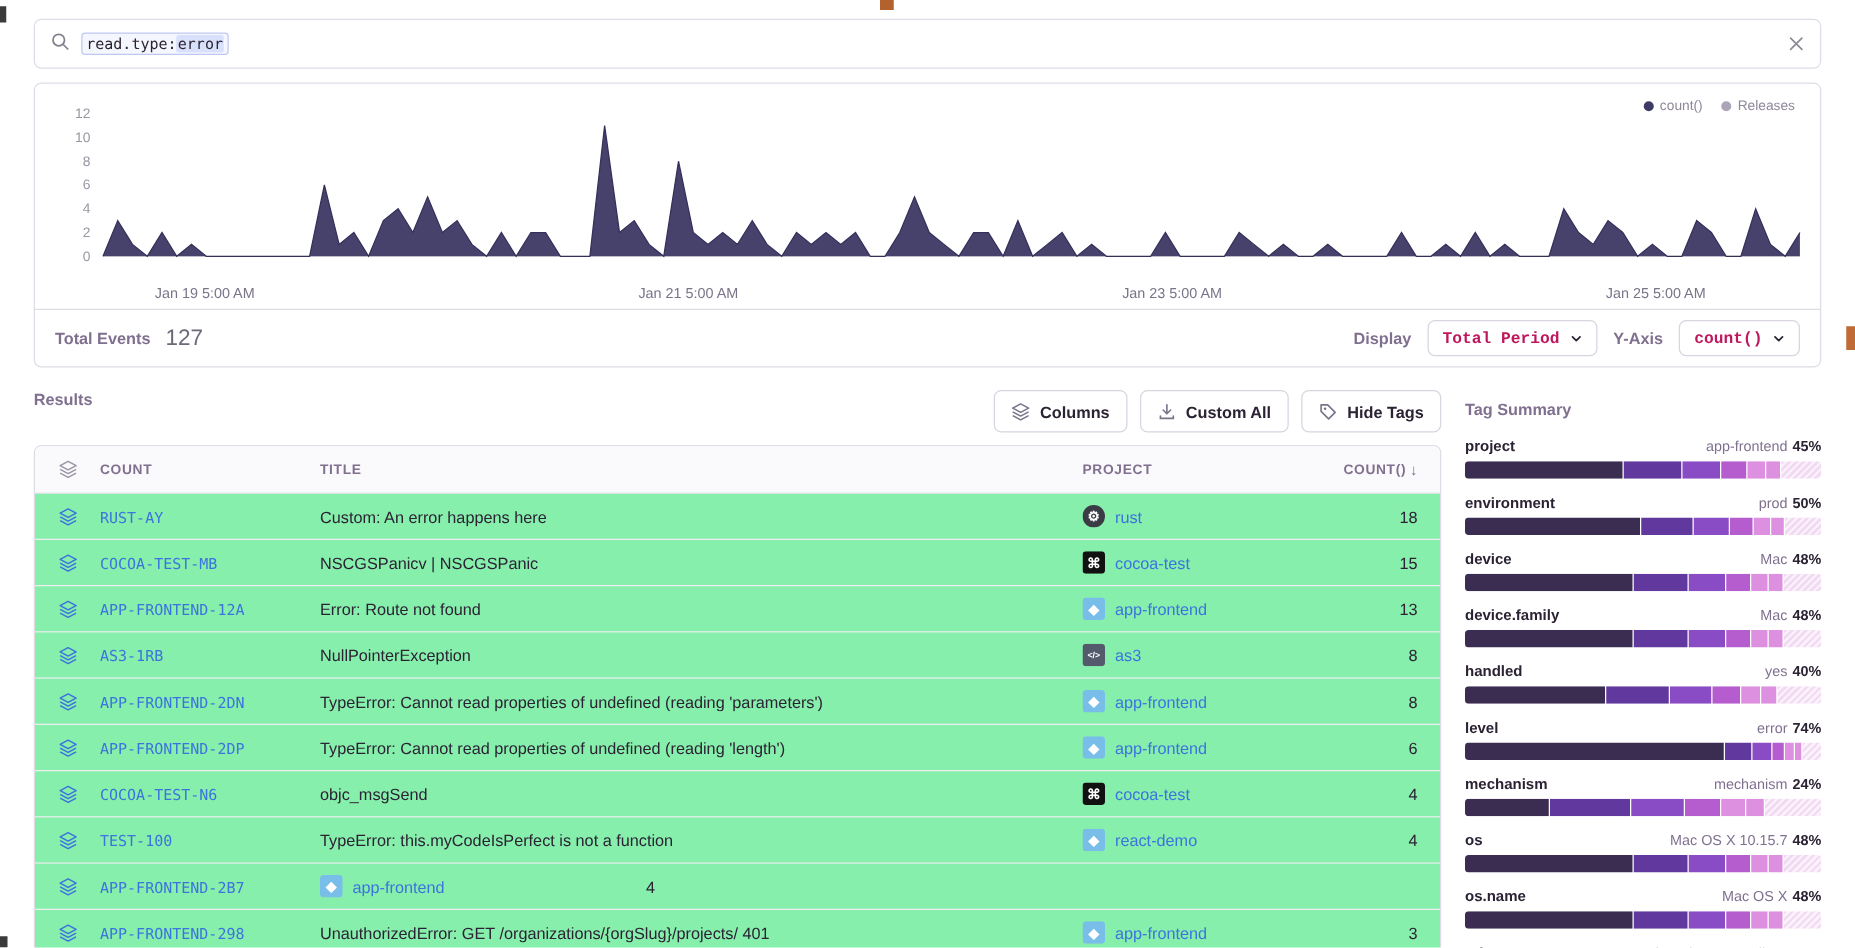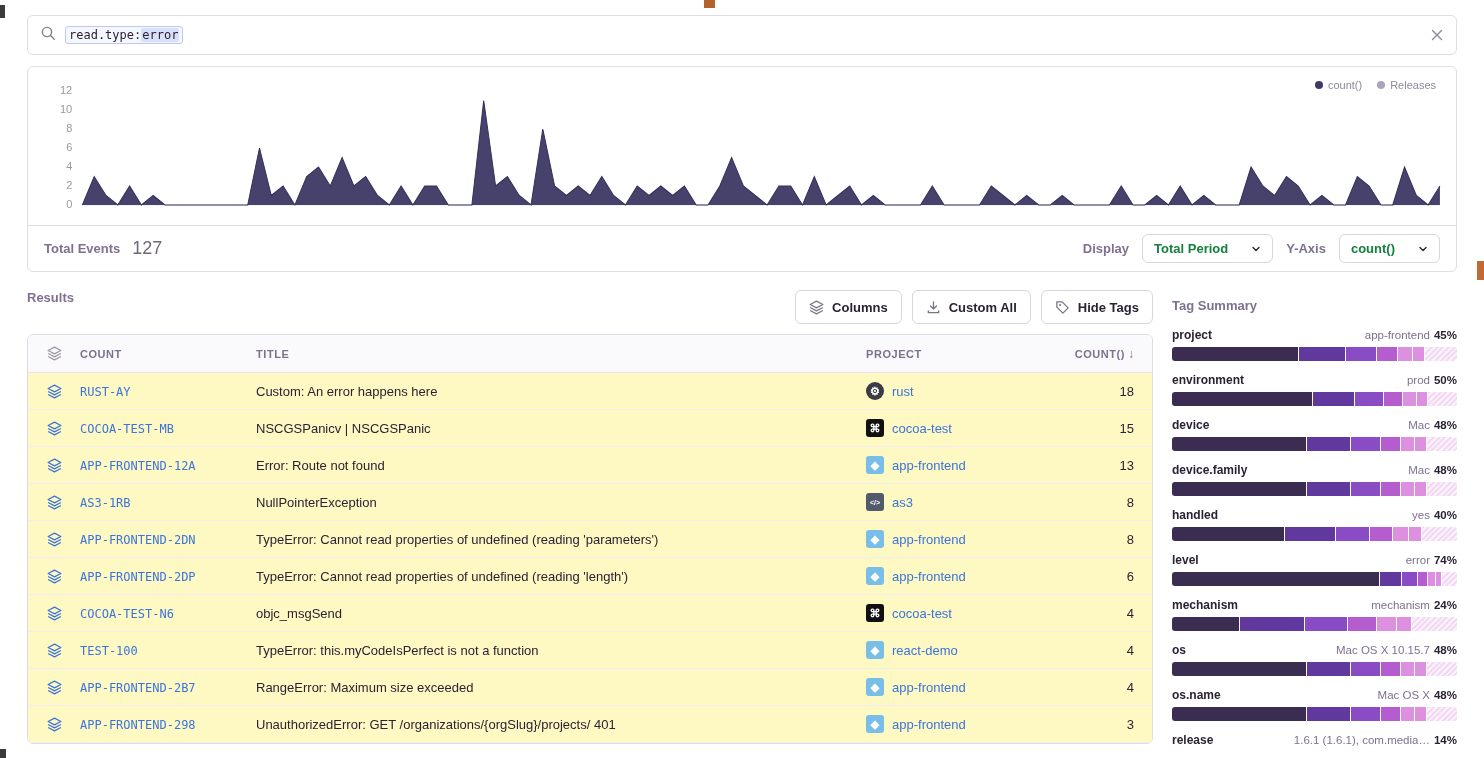--- a/index.html
+++ b/index.html
@@ -31,23 +31,23 @@
   .legend .dot{width:8px;height:8px;border-radius:50%;display:inline-block;margin-right:5px;}
   #chart{display:block;width:100%;height:148px;}
   .x-labels{position:relative;height:22px;font-size:11.5px;color:#7A7489;}
   .x-labels span{position:absolute;top:4px;transform:translateX(-50%);white-space:nowrap;}
   .panel-footer{display:flex;align-items:center;border-top:1px solid #E0DCE5;padding:8px 16px;gap:8px;}
   .total-label{font-weight:bold;color:#80708F;font-size:13px;}
   .total-value{color:#6E6878;font-size:18px;margin-left:4px;}
   .spacer{flex:1;}
   .ctl-label{font-weight:bold;color:#80708F;font-size:13px;margin:0 5px;}
   .dropdown{
-    display:inline-flex;align-items:center;gap:23px;border:1px solid #D9D4DF;border-radius:6px;
-    padding:6px 11px;font-size:13px;font-weight:bold;color:#15803d;background:#fff;
-    font-family:Liberation Sans, sans-serif;cursor:pointer;
+    display:inline-flex;align-items:center;gap:8px;border:1px solid #D9D4DF;border-radius:6px;
+    padding:6px 11px;font-size:13px;font-weight:bold;color:#be185d;background:#fff;
+    font-family:Liberation Mono, monospace;cursor:pointer;
   }
 
   
   .bottom{display:flex;margin-top:18px;align-items:flex-start;}
   .left-col{flex:1;min-width:0;}
   .results-bar{display:flex;margin-bottom:10px;height:34px;}
   .results-title{font-weight:bold;font-size:13px;color:#80708F;}
   .btn-group{margin-left:auto;display:flex;gap:10px;}
   .btn{
     display:inline-flex;align-items:center;gap:8px;border:1px solid #D9D4DF;border-radius:6px;
@@ -55,21 +55,21 @@
     font-family:"Liberation Sans", sans-serif;cursor:pointer;
   }
   .btn svg{color:#7A7489;}
 
   
   .table{border:1px solid #E0DCE5;border-radius:6px;overflow:hidden;background:#fff;}
   .thead{
     display:flex;align-items:center;background:#FAF9FB;border-bottom:1px solid #E7E1EC;
     height:37px;font-size:11px;font-weight:bold;color:#80708F;letter-spacing:.05em;
   }
-  .trow{display:flex;align-items:center;height:36px;border-bottom:1px solid #F1EDF3;font-size:13px;background:#fef9c3;}
+  .trow{display:flex;align-items:center;height:36px;border-bottom:1px solid #F1EDF3;font-size:13px;background:#86efac;}
   .c-icon{width:52px;display:flex;justify-content:center;align-items:center;flex:none;}
   .c-issue{width:176px;flex:none;overflow:hidden;white-space:nowrap;}
   .c-title{flex:1;min-width:0;padding-right:12px;overflow:hidden;white-space:nowrap;text-overflow:ellipsis;}
   .c-project{width:198px;flex:none;display:flex;align-items:center;gap:8px;overflow:hidden;white-space:nowrap;}
   .c-count{width:70px;flex:none;text-align:right;padding-right:18px;}
   .th-count{display:flex;justify-content:flex-end;align-items:center;gap:3px;}
   .sort-arrow{font-size:12px;color:#80708F;letter-spacing:0;}
   .issue-link{color:#3C74DD;font-family:"DejaVu Sans Mono", monospace;font-size:12px;cursor:pointer;}
   .project-link{color:#3C74DD;cursor:pointer;overflow:hidden;text-overflow:ellipsis;}
   .platform-icon{width:18px;height:18px;border-radius:3px;display:flex;align-items:center;justify-content:center;color:#fff;font-size:11px;flex:none;font-weight:bold;}
@@ -139,20 +139,26 @@
           <path d="M46.0 128.0 L57.7 99.5 L69.4 118.5 L81.1 128.0 L92.8 109.0 L104.5 128.0 L116.2 118.5 L127.9 128.0 L139.6 128.0 L151.3 128.0 L163.0 128.0 L174.7 128.0 L186.5 128.0 L198.2 128.0 L209.9 128.0 L221.6 71.0 L233.3 118.5 L245.0 109.0 L256.7 128.0 L268.4 99.5 L280.1 90.0 L291.8 109.0 L303.5 80.5 L315.2 109.0 L326.9 99.5 L338.6 118.5 L350.3 128.0 L362.0 109.0 L373.7 128.0 L385.4 109.0 L397.1 109.0 L408.8 128.0 L420.5 128.0 L432.2 128.0 L443.9 23.5 L455.7 109.0 L467.4 99.5 L479.1 118.5 L490.8 128.0 L502.5 52.0 L514.2 109.0 L525.9 118.5 L537.6 109.0 L549.3 118.5 L561.0 99.5 L572.7 118.5 L584.4 128.0 L596.1 109.0 L607.8 118.5 L619.5 109.0 L631.2 118.5 L642.9 109.0 L654.6 128.0 L666.3 128.0 L678.0 109.0 L689.7 80.5 L701.4 109.0 L713.1 118.5 L724.9 128.0 L736.6 109.0 L748.3 109.0 L760.0 128.0 L771.7 99.5 L783.4 128.0 L795.1 118.5 L806.8 109.0 L818.5 128.0 L830.2 118.5 L841.9 128.0 L853.6 128.0 L865.3 128.0 L877.0 128.0 L888.7 109.0 L900.4 128.0 L912.1 128.0 L923.8 128.0 L935.5 128.0 L947.2 109.0 L958.9 118.5 L970.6 128.0 L982.3 118.5 L994.1 128.0 L1005.8 128.0 L1017.5 118.5 L1029.2 128.0 L1040.9 128.0 L1052.6 128.0 L1064.3 128.0 L1076.0 109.0 L1087.7 128.0 L1099.4 128.0 L1111.1 118.5 L1122.8 128.0 L1134.5 109.0 L1146.2 128.0 L1157.9 118.5 L1169.6 128.0 L1181.3 128.0 L1193.0 128.0 L1204.7 90.0 L1216.4 109.0 L1228.1 118.5 L1239.8 99.5 L1251.5 109.0 L1263.3 128.0 L1275.0 118.5 L1286.7 128.0 L1298.4 128.0 L1310.1 99.5 L1321.8 109.0 L1333.5 128.0 L1345.2 128.0 L1356.9 90.0 L1368.6 118.5 L1380.3 128.0 L1392.0 109.0 L 1392 128 L 46 128 Z" fill="#3E3A66" fill-opacity="0.96"></path>
           <path d="M46.0 128.0 L57.7 99.5 L69.4 118.5 L81.1 128.0 L92.8 109.0 L104.5 128.0 L116.2 118.5 L127.9 128.0 L139.6 128.0 L151.3 128.0 L163.0 128.0 L174.7 128.0 L186.5 128.0 L198.2 128.0 L209.9 128.0 L221.6 71.0 L233.3 118.5 L245.0 109.0 L256.7 128.0 L268.4 99.5 L280.1 90.0 L291.8 109.0 L303.5 80.5 L315.2 109.0 L326.9 99.5 L338.6 118.5 L350.3 128.0 L362.0 109.0 L373.7 128.0 L385.4 109.0 L397.1 109.0 L408.8 128.0 L420.5 128.0 L432.2 128.0 L443.9 23.5 L455.7 109.0 L467.4 99.5 L479.1 118.5 L490.8 128.0 L502.5 52.0 L514.2 109.0 L525.9 118.5 L537.6 109.0 L549.3 118.5 L561.0 99.5 L572.7 118.5 L584.4 128.0 L596.1 109.0 L607.8 118.5 L619.5 109.0 L631.2 118.5 L642.9 109.0 L654.6 128.0 L666.3 128.0 L678.0 109.0 L689.7 80.5 L701.4 109.0 L713.1 118.5 L724.9 128.0 L736.6 109.0 L748.3 109.0 L760.0 128.0 L771.7 99.5 L783.4 128.0 L795.1 118.5 L806.8 109.0 L818.5 128.0 L830.2 118.5 L841.9 128.0 L853.6 128.0 L865.3 128.0 L877.0 128.0 L888.7 109.0 L900.4 128.0 L912.1 128.0 L923.8 128.0 L935.5 128.0 L947.2 109.0 L958.9 118.5 L970.6 128.0 L982.3 118.5 L994.1 128.0 L1005.8 128.0 L1017.5 118.5 L1029.2 128.0 L1040.9 128.0 L1052.6 128.0 L1064.3 128.0 L1076.0 109.0 L1087.7 128.0 L1099.4 128.0 L1111.1 118.5 L1122.8 128.0 L1134.5 109.0 L1146.2 128.0 L1157.9 118.5 L1169.6 128.0 L1181.3 128.0 L1193.0 128.0 L1204.7 90.0 L1216.4 109.0 L1228.1 118.5 L1239.8 99.5 L1251.5 109.0 L1263.3 128.0 L1275.0 118.5 L1286.7 128.0 L1298.4 128.0 L1310.1 99.5 L1321.8 109.0 L1333.5 128.0 L1345.2 128.0 L1356.9 90.0 L1368.6 118.5 L1380.3 128.0 L1392.0 109.0" fill="none" stroke="#34305A" stroke-width="1"></path>
           <text x="36" y="17.5" text-anchor="end" font-size="11" fill="#9C96A3" font-family="Liberation Sans, sans-serif">12</text>
           <text x="36" y="36.5" text-anchor="end" font-size="11" fill="#9C96A3" font-family="Liberation Sans, sans-serif">10</text>
           <text x="36" y="55.5" text-anchor="end" font-size="11" fill="#9C96A3" font-family="Liberation Sans, sans-serif">8</text>
           <text x="36" y="74.5" text-anchor="end" font-size="11" fill="#9C96A3" font-family="Liberation Sans, sans-serif">6</text>
           <text x="36" y="93.5" text-anchor="end" font-size="11" fill="#9C96A3" font-family="Liberation Sans, sans-serif">4</text>
           <text x="36" y="112.5" text-anchor="end" font-size="11" fill="#9C96A3" font-family="Liberation Sans, sans-serif">2</text>
           <text x="36" y="131.5" text-anchor="end" font-size="11" fill="#9C96A3" font-family="Liberation Sans, sans-serif">0</text>
         </svg>
+      <div class="x-labels" id="xlabels">
+          <span style="left: 9.05%;">Jan 19 5:00 AM</span>
+          <span style="left: 36.45%;">Jan 21 5:00 AM</span>
+          <span style="left: 63.86%;">Jan 23 5:00 AM</span>
+          <span style="left: 91.26%;">Jan 25 5:00 AM</span>
+        </div>
     </div>
     <div class="panel-footer">
       <span class="total-label">Total Events</span>
       <span class="total-value">127</span>
       <span class="spacer"></span>
       <span class="ctl-label">Display</span>
       <button class="dropdown">
         <span>Total Period</span>
         <svg width="10" height="10" viewBox="0 0 10 10">
             <path d="M2 3.5 L5 6.5 L8 3.5" fill="none" stroke="#2B2233" stroke-width="1.4" stroke-linecap="round" stroke-linejoin="round"></path>
@@ -324,21 +330,20 @@
               </span>
               <span class="c-count">4</span>
             </div>
             <div class="trow">
               <span class="c-icon stack-icon-blue">
                 <svg width="15" height="15" viewBox="0 0 16 16">
                   <path d="M8 1.2 L14.8 4.8 L8 8.4 L1.2 4.8 Z M1.2 8 L8 11.6 L14.8 8 M1.2 11.2 L8 14.8 L14.8 11.2" fill="none" stroke="currentColor" stroke-width="1.3" stroke-linejoin="round"></path>
                 </svg>
               </span>
               <span class="c-issue"><a class="issue-link">APP-FRONTEND-2B7</a></span>
-              <span class="c-title">RangeError: Maximum size exceeded</span>
               <span class="c-project">
                 <span class="platform-icon" style="background:#79BEE8;border-radius:3px;font-size:11px">◆</span>
                 <a class="project-link">app-frontend</a>
               </span>
               <span class="c-count">4</span>
             </div>
             <div class="trow">
               <span class="c-icon stack-icon-blue">
                 <svg width="15" height="15" viewBox="0 0 16 16">
                   <path d="M8 1.2 L14.8 4.8 L8 8.4 L1.2 4.8 Z M1.2 8 L8 11.6 L14.8 8 M1.2 11.2 L8 14.8 L14.8 11.2" fill="none" stroke="currentColor" stroke-width="1.3" stroke-linejoin="round"></path>

